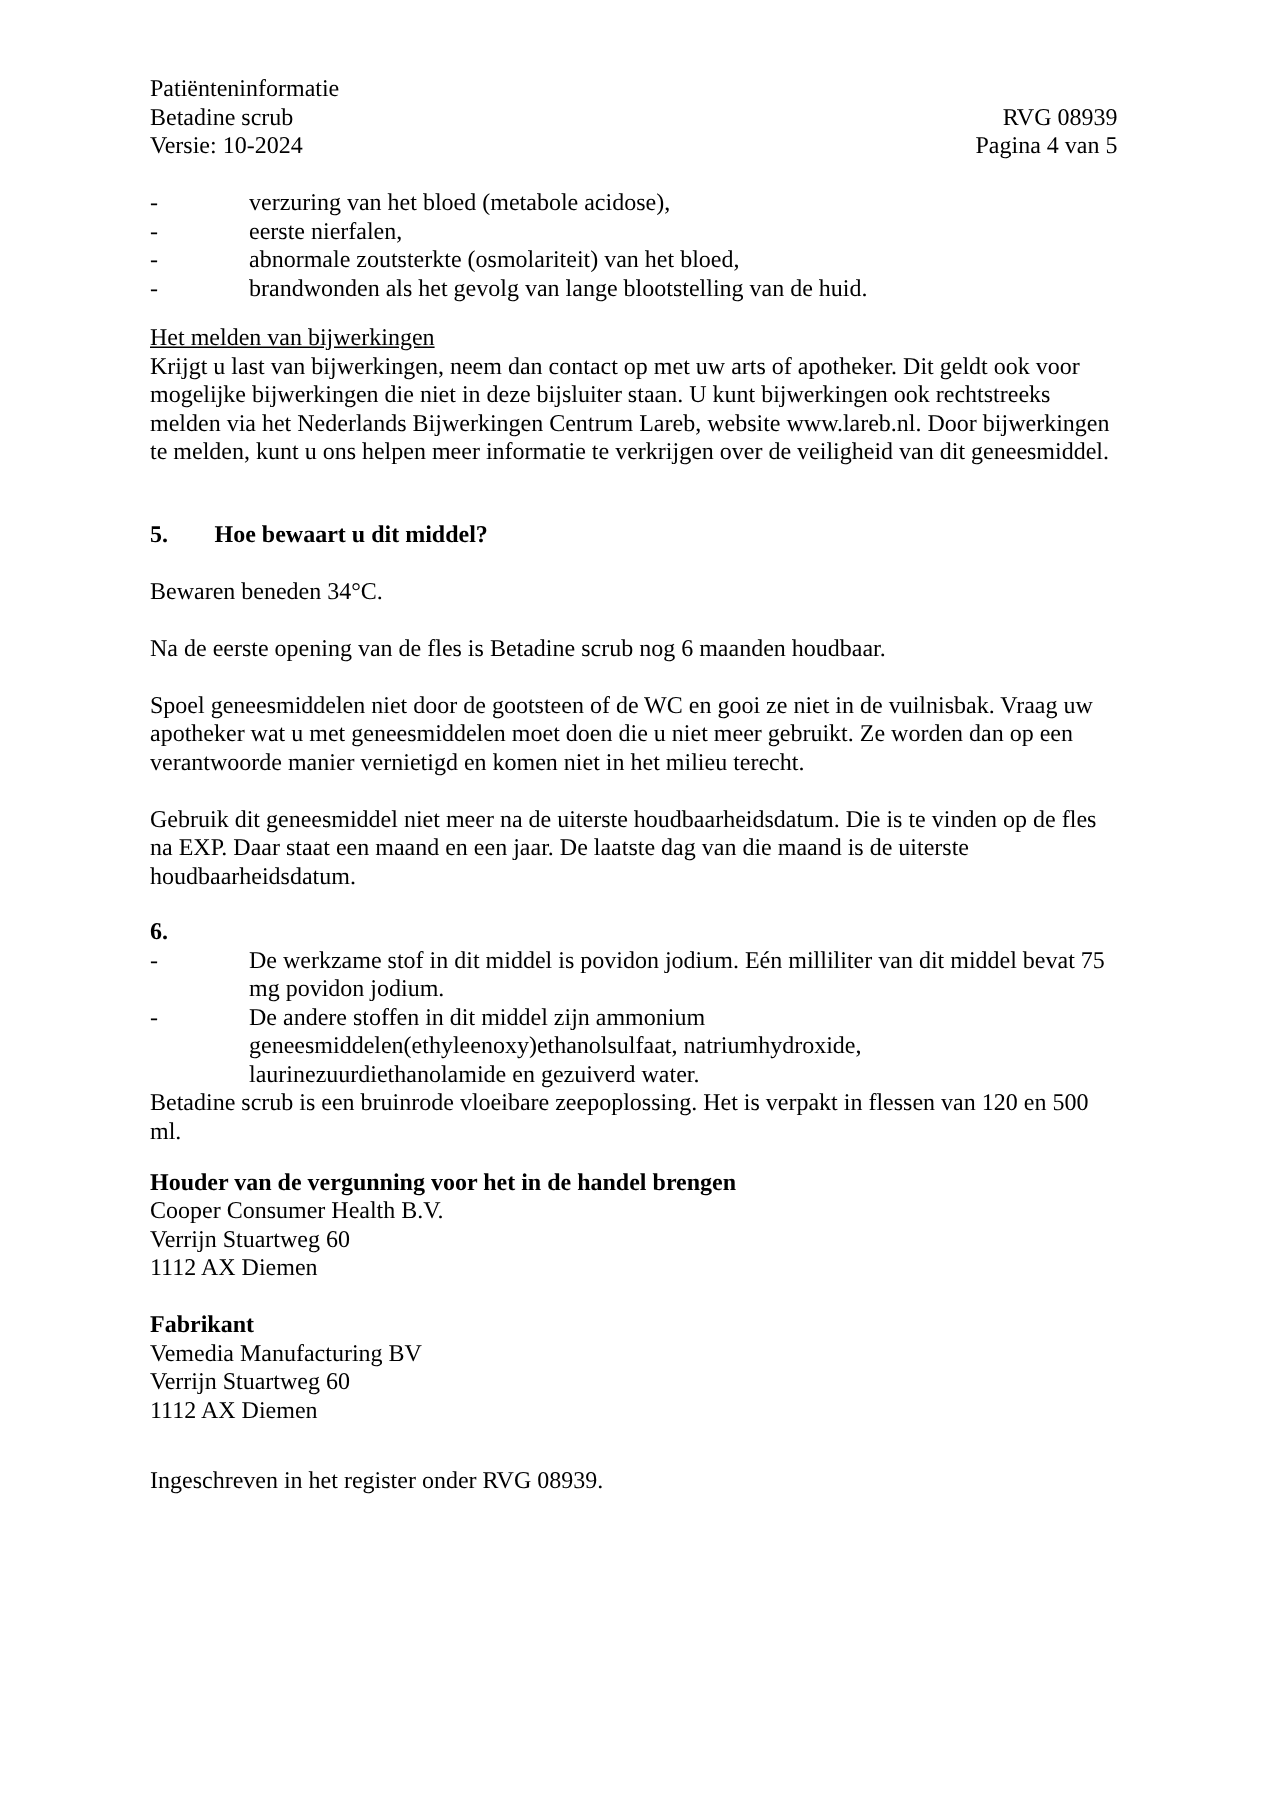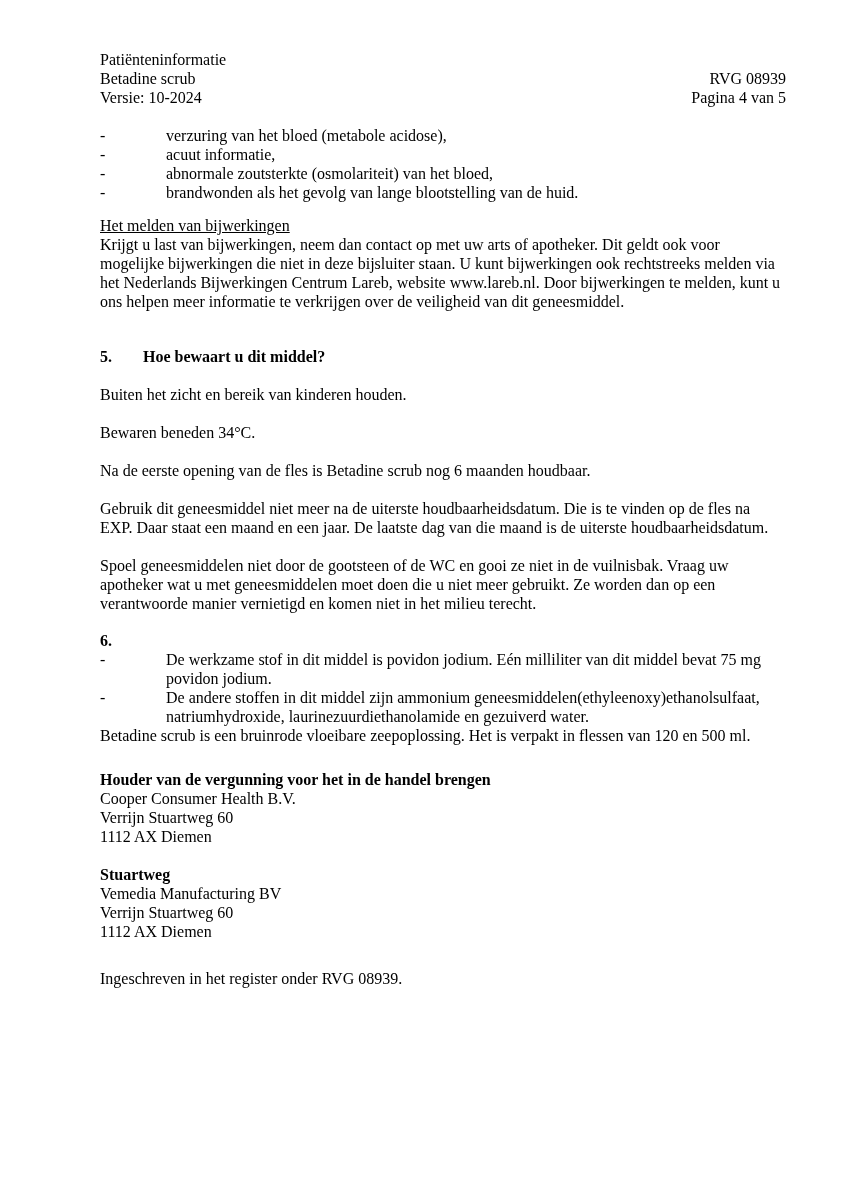--- a/index.html
+++ b/index.html
@@ -6,21 +6,21 @@
     margin: 0;
     padding: 0;
     background: #ffffff;
   }
   .page {
     position: relative;
     width: 848px;
     height: 1200px;
     background: #ffffff;
     box-sizing: border-box;
-    padding: 50px 62px 0 100px;
+    padding: 50px 103px 0 100px;
     font-family: "Liberation Serif", "DejaVu Serif", serif;
     font-size: 16px;
     line-height: 19px;
     color: #000000;
     overflow: hidden;
   }
   .header-row {
     display: flex;
     justify-content: space-between;
   }
@@ -31,21 +31,21 @@
   .underlined { text-decoration: underline; }
   b, .bold { font-weight: bold; }
   .sec-heading { font-weight: bold; display: flex; }
   .sec-num { width: 43px; flex: 0 0 43px; }
   p { margin: 0; font-family: Liberation Serif, serif; }
   .mt-1 { margin-top: 19px; }
   .mt-small { margin-top: 14px; }
   .mt-sec5 { margin-top: 36px; }
   .mt-sec6 { margin-top: 18px; }
   .mt-hoe { margin-top: 13px; }
-  .mt-houder { margin-top: 25px; }
+  .mt-houder { margin-top: 15px; }
   .mt-reg { margin-top: 28px; }
 </style>
 </head>
 <body>
 
 <div class="page">
 
   <div>
     <div class="header-row">
       <span>Patiënteninformatie</span>
@@ -61,44 +61,43 @@
     </div>
   </div>
 
   <div class="bullet-list mt-1">
     <div class="li">
       <span class="marker">-</span>
       <span class="li-text">verzuring van het bloed (metabole acidose),</span>
     </div>
     <div class="li">
       <span class="marker">-</span>
-      <span class="li-text">acuut informatie,</span>
+      <span class="li-text">eerste nierfalen,</span>
     </div>
     <div class="li">
       <span class="marker">-</span>
       <span class="li-text">abnormale zoutsterkte (osmolariteit) van het bloed,</span>
     </div>
     <div class="li">
       <span class="marker">-</span>
       <span class="li-text">brandwonden als het gevolg van lange blootstelling van de huid.</span>
     </div>
   </div>
 
   <p class="underlined mt-small">Het melden van bijwerkingen</p>
   <p>Krijgt u last van bijwerkingen, neem dan contact op met uw arts of apotheker. Dit geldt ook voor mogelijke bijwerkingen die niet in deze bijsluiter staan. U kunt bijwerkingen ook rechtstreeks melden via het Nederlands Bijwerkingen Centrum Lareb, website www.lareb.nl. Door bijwerkingen te melden, kunt u ons helpen meer informatie te verkrijgen over de veiligheid van dit geneesmiddel.</p>
 
   <div class="sec-heading mt-sec5">
     <span class="sec-num">5.</span>
     <span>Hoe bewaart u dit middel?</span>
   </div>
-  <p class="mt-1">Buiten het zicht en bereik van kinderen houden.</p>
   <p class="mt-1">Bewaren beneden 34°C.</p>
   <p class="mt-1">Na de eerste opening van de fles is Betadine scrub nog 6 maanden houdbaar.</p>
+  <p class="mt-1">Spoel geneesmiddelen niet door de gootsteen of de WC en gooi ze niet in de vuilnisbak. Vraag uw apotheker wat u met geneesmiddelen moet doen die u niet meer gebruikt. Ze worden dan op een verantwoorde manier vernietigd en komen niet in het milieu terecht.</p>
   <p class="mt-1">Gebruik dit geneesmiddel niet meer na de uiterste houdbaarheidsdatum. Die is te vinden op de fles na EXP. Daar staat een maand en een jaar. De laatste dag van die maand is de uiterste houdbaarheidsdatum.</p>
-  <p class="mt-1">Spoel geneesmiddelen niet door de gootsteen of de WC en gooi ze niet in de vuilnisbak. Vraag uw apotheker wat u met geneesmiddelen moet doen die u niet meer gebruikt. Ze worden dan op een verantwoorde manier vernietigd en komen niet in het milieu terecht.</p>
 
   <div class="sec-heading mt-sec6">
     <span class="sec-num">6.</span>
   </div>
 
   <div class="bullet-list">
     <div class="li">
       <span class="marker">-</span>
       <span class="li-text">De werkzame stof in dit middel is povidon jodium. Eén milliliter van dit middel bevat 75 mg povidon jodium.</span>
     </div>
@@ -111,21 +110,21 @@
   <p>Betadine scrub is een bruinrode vloeibare zeepoplossing. Het is verpakt in flessen van 120 en 500 ml.</p>
 
   <div class="mt-houder">
     <p class="bold">Houder van de vergunning voor het in de handel brengen</p>
     <p>Cooper Consumer Health B.V.</p>
     <p>Verrijn Stuartweg 60</p>
     <p>1112 AX Diemen</p>
   </div>
 
   <div class="mt-1">
-    <p class="bold">Stuartweg</p>
+    <p class="bold">Fabrikant</p>
     <p>Vemedia Manufacturing BV</p>
     <p>Verrijn Stuartweg 60</p>
     <p>1112 AX Diemen</p>
   </div>
 
   <p class="mt-reg">Ingeschreven in het register onder RVG 08939.</p>
 
 </div>
 
 </body></html>

